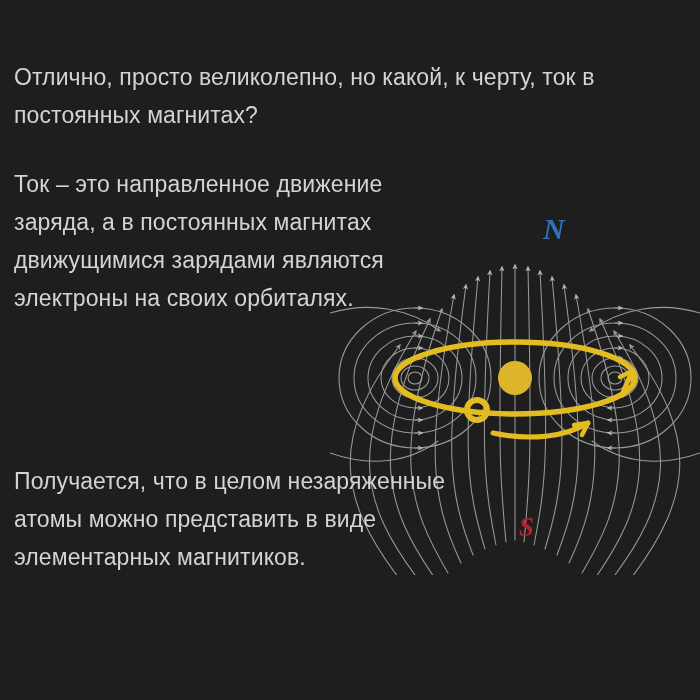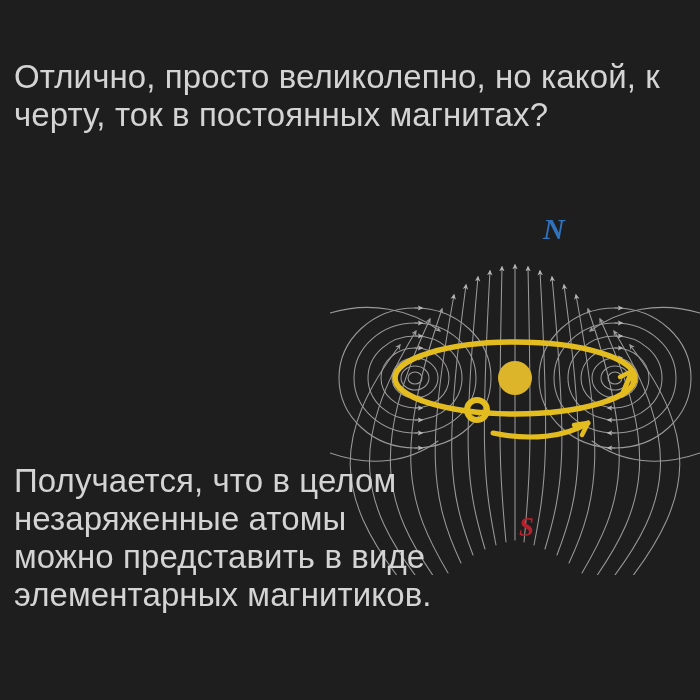--- a/index.html
+++ b/index.html
@@ -21,21 +21,21 @@
     position: absolute;
     left: 0;
     top: 0;
     width: 700px;
     height: 700px;
     z-index: 3;
   }
   .para {
     position: absolute;
     color: #d4d4d4;
-    font-size: 33px;
+    font-size: 23px;
     line-height: 38px;
     font-weight: 400;
     letter-spacing: 0.1px;
     white-space: pre-line;
   }
   #para-1 { left: 14px; top: 58px;  width: 666px; }
   #para-2 { left: 14px; top: 165px; width: 420px; }
   #para-3 { left: 14px; top: 415px; width: 440px; margin-top: 47px; }
 
   
@@ -178,17 +178,18 @@
       </g>
     </svg>
   </div>
 
   <div class="pole-label" id="pole-n">N</div>
   <div class="pole-label" id="pole-s">S</div>
 
   <div class="text-layer">
     <div class="para" id="para-1">Отлично, просто великолепно, но какой, к черту, ток в постоянных магнитах?</div>
 
+    <div class="para" id="para-2">Ток – это направленное движение заряда, а в постоянных магнитах движущимися зарядами являются электроны на своих орбиталях.</div>
 
     <div class="para" id="para-3">Получается, что в целом незаряженные атомы можно представить в виде элементарных магнитиков.</div>
   </div>
 
 </div>
 
 </body></html>

